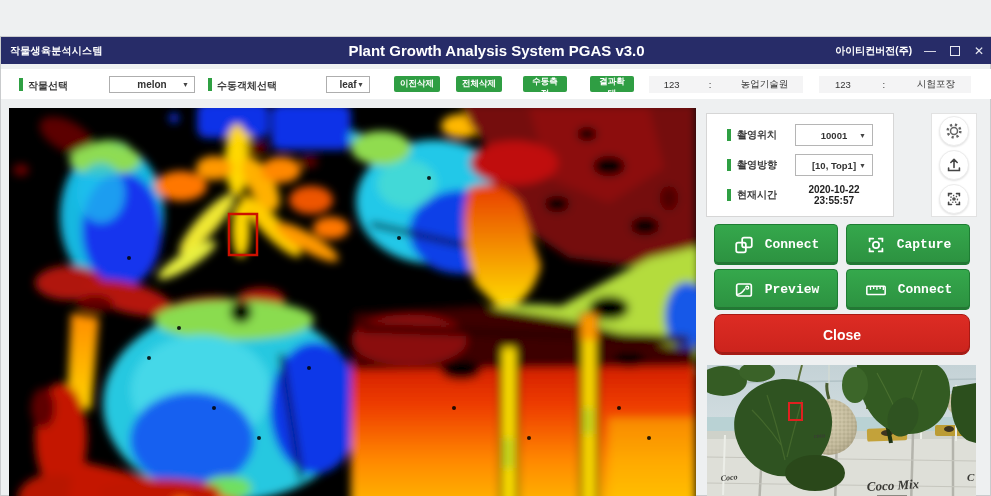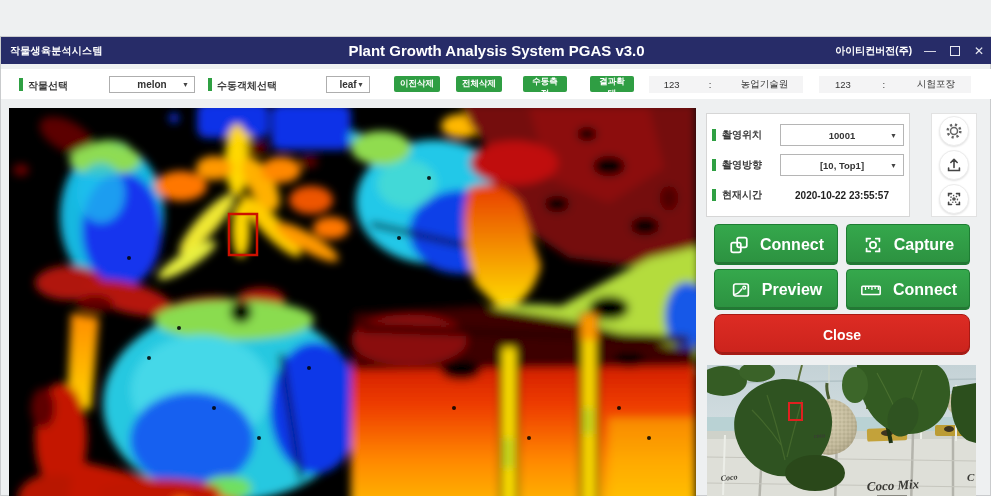--- a/index.html
+++ b/index.html
@@ -24,32 +24,32 @@
   .dropdown { position:absolute; top:7px; height:17px; background:#fff; border:1px solid #aeaeae; display:flex; align-items:center; justify-content:center; font-size:10px; font-weight:bold; color:#333; cursor:pointer; }
   .dropdown .dd-arrow { position:absolute; right:5px; font-size:7px; color:#444; }
   .tb-btn { position:absolute; top:7px; height:16px; background:#2f9e43; color:#fff; border:none; border-radius:2px; font-size:8.5px; font-weight:bold; font-family:inherit; padding:0 6px; cursor:pointer; }
   .info-box { position:absolute; top:7px; height:17px; background:#f4f4f5; display:flex; align-items:center; justify-content:space-around; font-size:9.5px; font-weight:normal; color:#333; }
 
   
   .depth-wrap { position:absolute; left:8px; top:71px; width:687px; height:399px; background:#000; cursor:crosshair; }
   .depth-wrap svg { display:block; }
 
   
-  .info-panel { position:absolute; left:705px; top:76px; width:204px; height:104px; background:#fff; border:1px solid #d6d6d6; padding:6px 5px; }
+  .info-panel { position:absolute; left:705px; top:76px; width:188px; height:104px; background:#fff; border:1px solid #d6d6d6; padding:6px 20px; }
   .ip-row { position:relative; height:30px; display:flex; align-items:center; }
   .ip-row .gmark2 { width:4px; height:12px; background:#2fa043; margin-right:6px; }
   .ip-label { font-size:10px; font-weight:bold; color:#3a3a3a; width:58px; }
   .ip-dd { position:relative; flex:1; height:22px; border:1px solid #b5b5b5; display:flex; align-items:center; justify-content:center; font-size:9.5px; font-weight:bold; color:#333; cursor:pointer; }
   .ip-dd .dd-arrow { position:absolute; right:6px; font-size:7px; color:#444; }
   .ip-time { flex:1; text-align:center; font-size:10px; font-weight:bold; color:#222; }
 
   .icon-panel { position:absolute; left:930px; top:76px; width:46px; height:104px; background:#fff; border:1px solid #e2e2e2; display:flex; flex-direction:column; align-items:center; justify-content:space-around; }
   .circle-btn { width:30px; height:30px; border-radius:50%; background:#fff; border:1px solid #ececec; box-shadow:0 1px 2px rgba(0,0,0,0.12); display:flex; align-items:center; justify-content:center; cursor:pointer; }
 
-  .act-btn { position:absolute; height:41px; border-radius:4px; border:1px solid #1e7d33; background:linear-gradient(#35a84c,#2c9140); color:#fff; font-family:Liberation Sans, sans-serif; font-size:16px; font-weight:bold; display:flex; align-items:center; justify-content:center; gap:10px; cursor:pointer; box-shadow:inset 0 -2px 0 rgba(0,0,0,0.18); }
+  .act-btn { position:absolute; height:41px; border-radius:4px; border:1px solid #1e7d33; background:linear-gradient(#35a84c,#2c9140); color:#fff; font-family:Liberation Mono, monospace; font-size:13px; font-weight:bold; display:flex; align-items:center; justify-content:center; gap:10px; cursor:pointer; box-shadow:inset 0 -2px 0 rgba(0,0,0,0.18); }
   .act-btn svg { flex:none; }
   .close-btn { position:absolute; left:713px; top:277px; width:256px; height:41px; border-radius:8px; border:1px solid #a81a14; background:linear-gradient(#dd2c24,#cb231c); color:#fff; font-family:inherit; font-size:14px; font-weight:bold; cursor:pointer; box-shadow:inset 0 -2px 0 rgba(0,0,0,0.2); }
 
   
   .photo { position:absolute; left:706px; top:328px; width:269px; height:142px; overflow:hidden; cursor:pointer; }
 
   
   .statusbar { position:absolute; left:8px; top:478px; width:975px; height:16px; background:#d9dbdb; border-radius:3px; }
 </style>
 </head>

